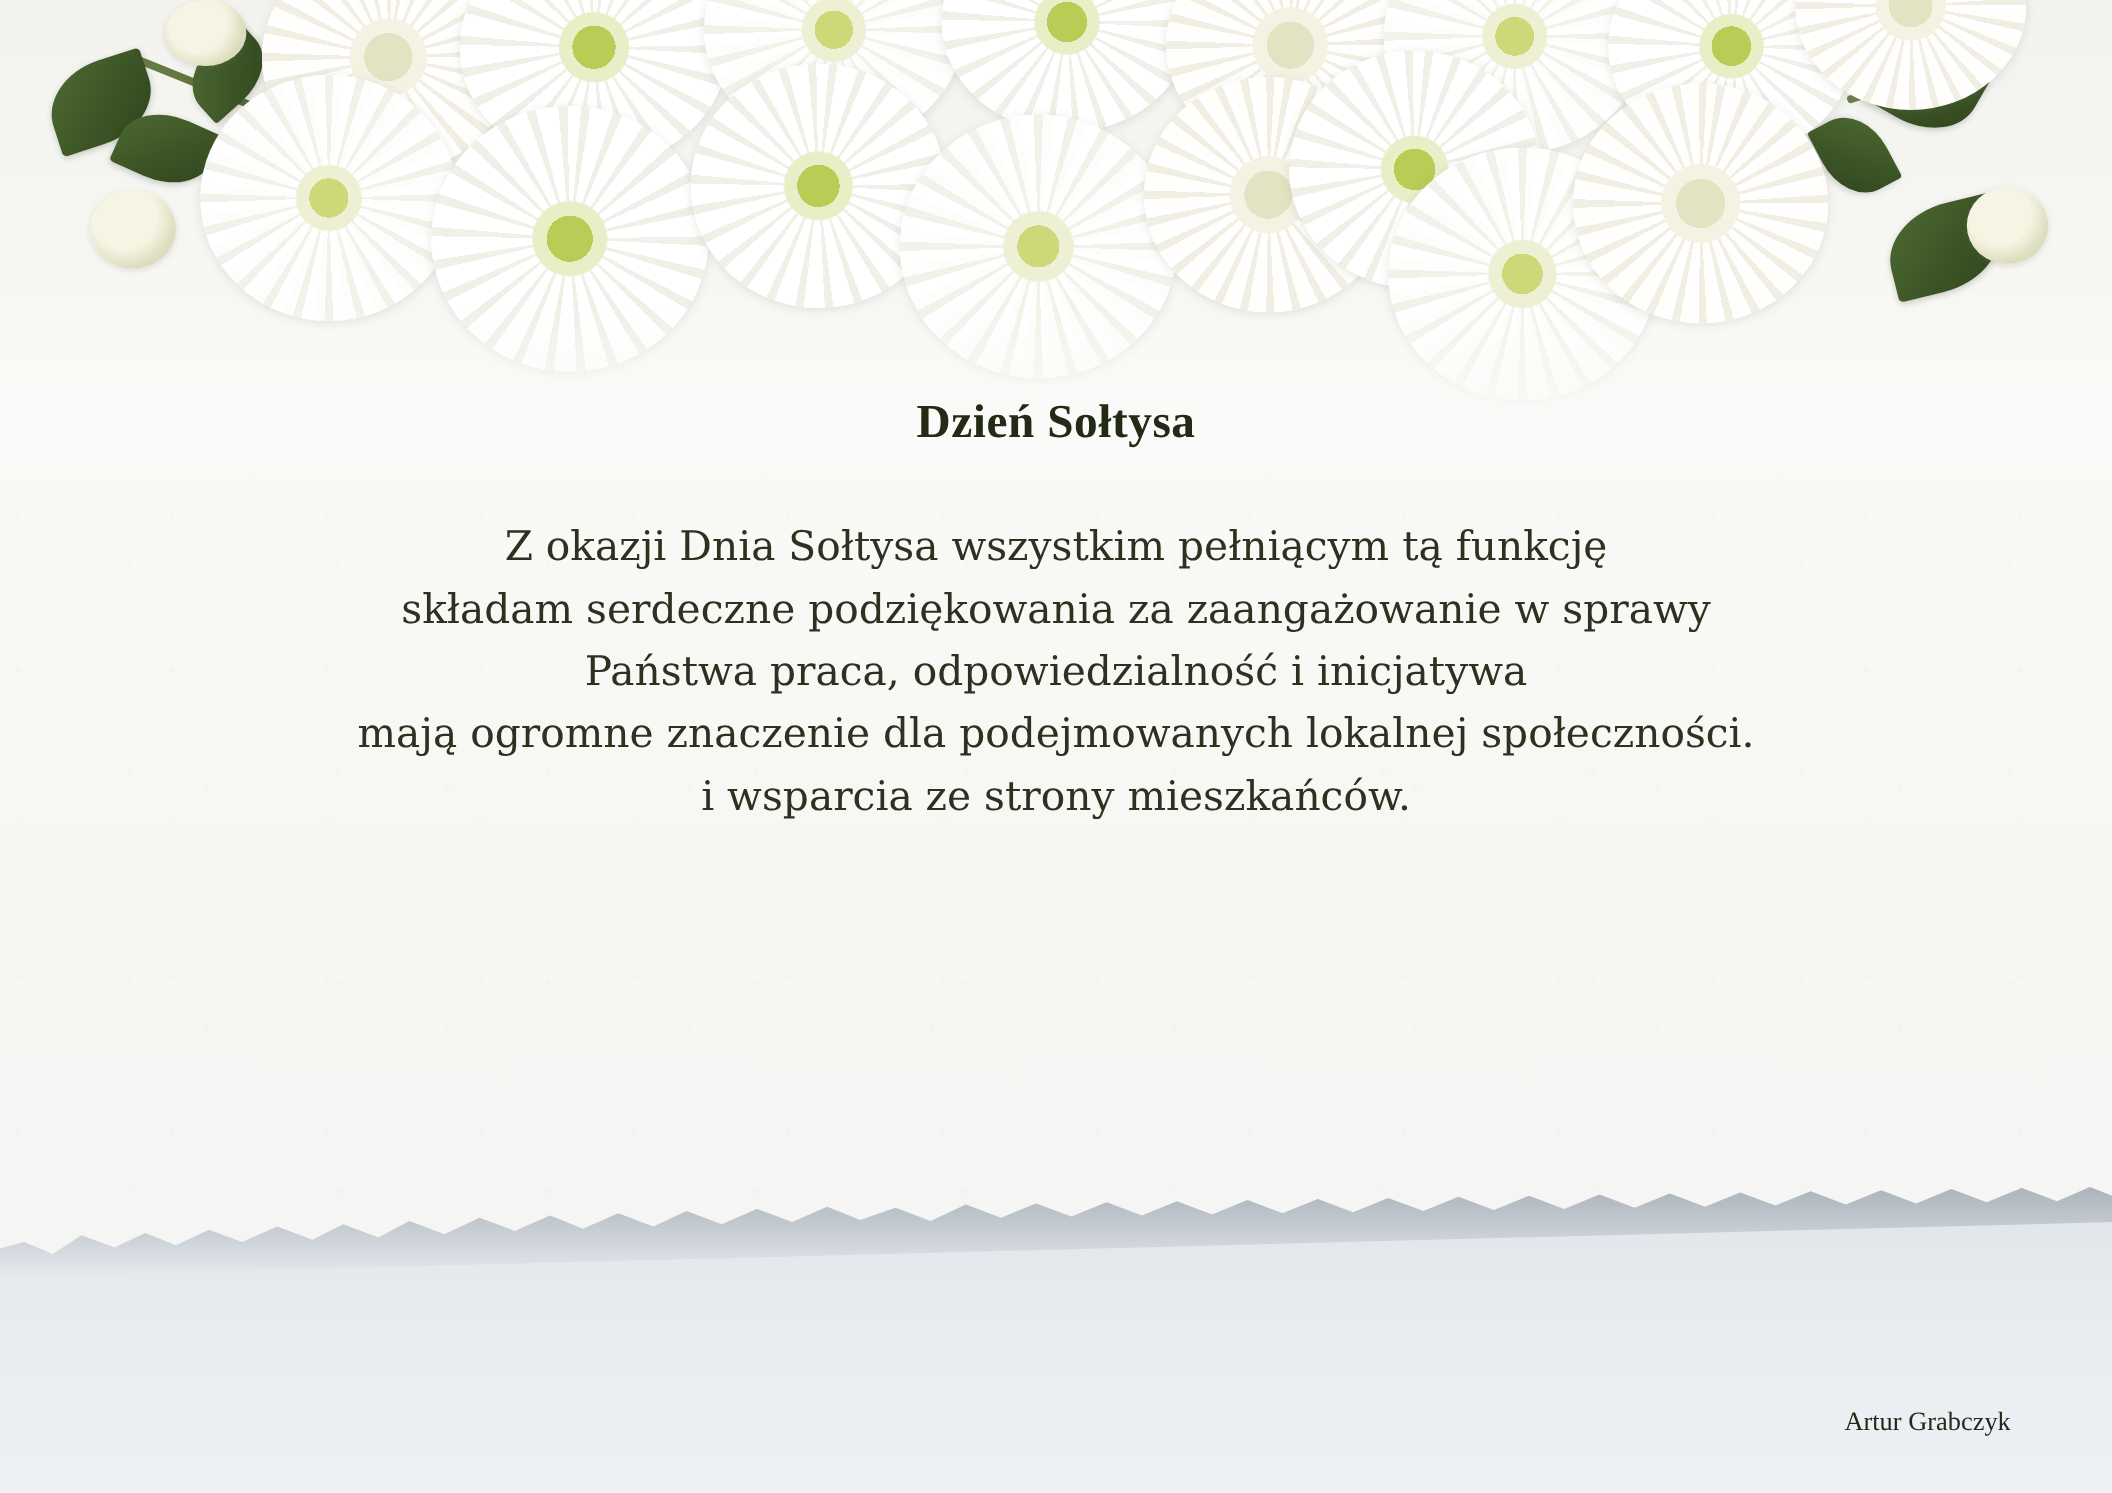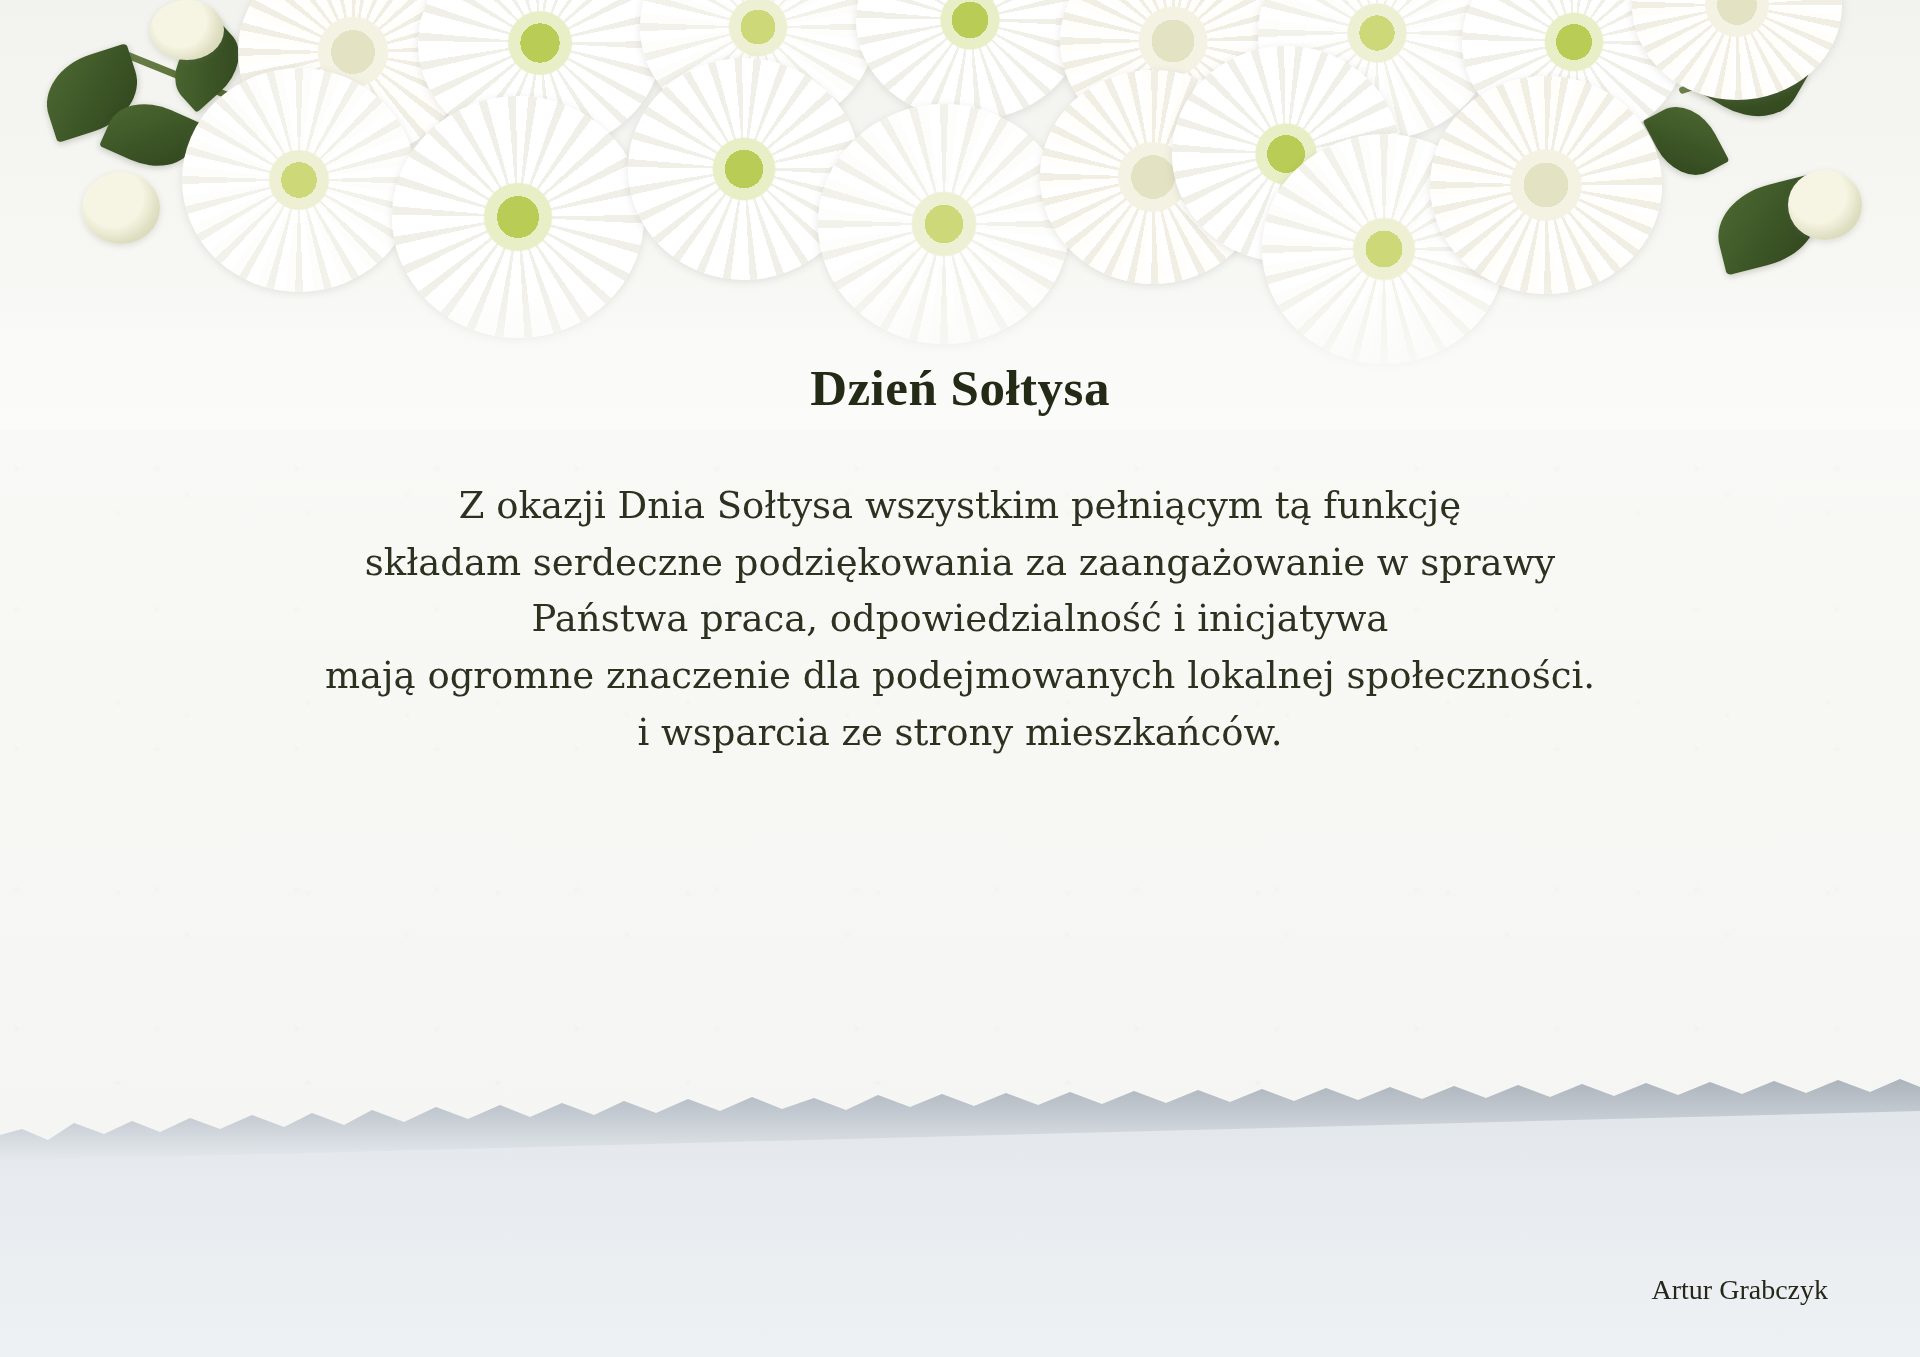--- a/index.html
+++ b/index.html
@@ -109,21 +109,21 @@
     position: absolute;
     left: 0;
     right: 0;
     top: 360px;
     text-align: center;
     color: #2b2f20;
   }
   .title {
     font-family: "Liberation Serif", serif;
     font-weight: bold;
-    font-size: 51px;
+    font-size: 43px;
     letter-spacing: 0.5px;
     color: #232a16;
     margin: 0 0 62px 0;
     line-height: 1.1;
   }
   .body-text {
     font-family: "DejaVu Serif", serif;
     font-size: 37px;
     line-height: 1.53;
     color: #2c3120;
@@ -150,21 +150,21 @@
     width: 1920px;
     height: 280px;
     display: block;
   }
   .signature {
     position: absolute;
     right: 92px;
     bottom: 46px;
     text-align: right;
     font-family: "Liberation Serif", serif;
-    font-size: 28px;
+    font-size: 24px;
     line-height: 1.45;
     color: #23281a;
   }
   .signature .sig-line { display: block; white-space: nowrap; }
 </style>
 </head>
 <body>
 
 <div class="card">
 

